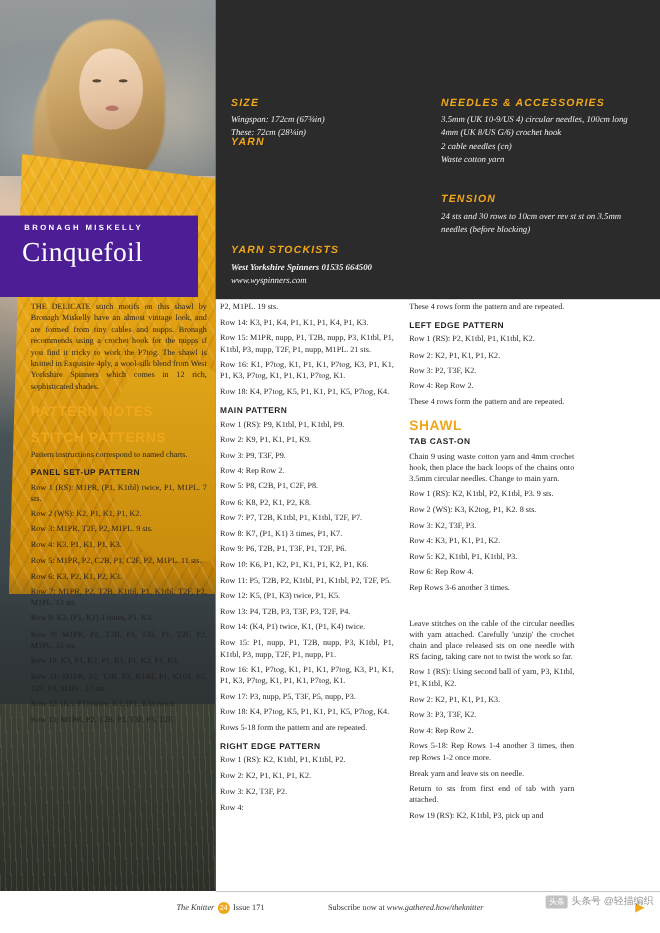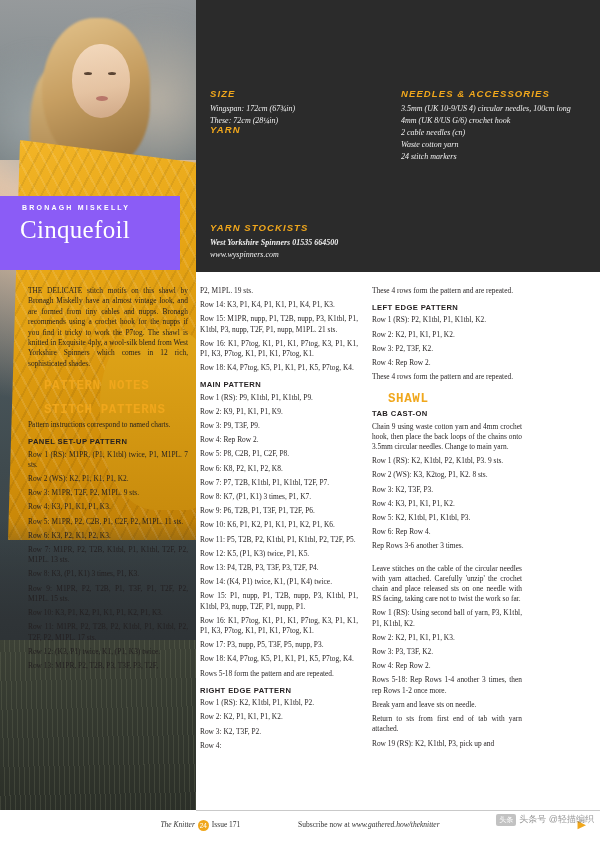--- a/index.html
+++ b/index.html
@@ -48,41 +48,41 @@
   .ph-bottom{position:absolute;left:0;bottom:0;width:100%;height:290px;
     background:linear-gradient(180deg,rgba(43,51,54,0) 0%,#2f3437 35%,#23282b 100%);}
   .ph-grass{position:absolute;left:0;bottom:0;width:100%;height:170px;
     background:
       repeating-linear-gradient(88deg, rgba(120,125,100,.25) 0 1px, rgba(0,0,0,0) 1px 5px),
       linear-gradient(180deg,#3c4136 0%,#2b2f28 100%);}
 
   
   .titleblock{
     position:absolute;left:0;top:196px;width:180px;height:74px;
-    background:#8b5cf6;
+    background:#4c1d95;
   }
   .byline{position:absolute;left:22px;top:8px;font-family:"Liberation Sans",sans-serif;
     font-size:7px;letter-spacing:2.2px;color:#ffffff;font-weight:bold;}
   .maintitle{position:absolute;left:20px;top:20px;font-family:"Liberation Serif",serif;
     font-size:25px;color:#ffffff;letter-spacing:.3px;}
 
   
   .infoband{position:absolute;left:196px;top:0;width:404px;height:272px;background:#2b2b2b;font-style:italic;}
   .infocol{position:absolute;color:#ffffff;font-family:"Liberation Serif",serif;}
   .ih{font-family:"Liberation Sans",sans-serif;font-size:9.5px;letter-spacing:1.1px;
     color:#f0a71c;font-weight:bold;margin-bottom:4px;}
   .ib{font-size:8px;line-height:12px;color:#efefef;}
 
   
-  .col{position:absolute;top:286px;font-size:7.4px;line-height:10.2px;text-align:justify;}
+  .col{position:absolute;top:274px;font-size:7.4px;line-height:10.2px;text-align:justify;}
   .col1{left:28px;width:160px;}
   .col2{left:200px;width:158px;}
   .col3{left:372px;width:150px;}
-  .sechead{font-family:Liberation Mono, monospace;color:#f0a71c;font-weight:bold;
-    font-size:12.5px;letter-spacing:.6px;margin:10px 16px 3px;line-height:14px;}
+  .sechead{font-family:Liberation Sans, sans-serif;color:#f0a71c;font-weight:bold;
+    font-size:12.5px;letter-spacing:.6px;margin:10px 0 3px;line-height:14px;}
   .subhead{font-family:"Liberation Sans",sans-serif;font-weight:bold;font-size:7.6px;
     letter-spacing:.4px;margin:7px 0 2px;color:#231f20;}
   p{margin:0 0 4px;}
   .intro{font-size:7.4px;line-height:10.4px;}
 
   
   .footer{position:absolute;left:0;bottom:0;width:600px;height:38px;background:#ffffff;}
   .fline{position:absolute;left:196px;top:0;width:404px;height:1px;background:#c9c9c9;}
   .fcenter{position:absolute;left:0;right:0;top:10px;text-align:center;font-size:7.5px;color:#333;}
   .fcenter i{font-style:italic;}
@@ -145,24 +145,29 @@
       </div>
     </div>
 
     <div class="infocol" style="left:205px;top:88px;width:182px;">
       <div class="ih">NEEDLES &amp; ACCESSORIES</div>
       <div class="ib">
         <div>3.5mm (UK 10-9/US 4) circular needles, 100cm long</div>
         <div>4mm (UK 8/US G/6) crochet hook</div>
         <div>2 cable needles (cn)</div>
         <div>Waste cotton yarn</div>
-        <div>24 stitch markers</div>
-      </div>
-    </div>
-
+      </div>
+    </div>
+
+    <div class="infocol" style="left:205px;top:176px;width:182px;">
+      <div class="ih">TENSION</div>
+      <div class="ib">
+        <div>24 sts and 30 rows to 10cm over rev st st on 3.5mm needles (before blocking)</div>
+      </div>
+    </div>
   </div>
 
   <div class="col col1">
     <p class="intro">THE DELICATE stitch motifs on this shawl by Bronagh Miskelly have an almost vintage look, and are formed from tiny cables and nupps. Bronagh recommends using a crochet hook for the nupps if you find it tricky to work the P7tog. The shawl is knitted in Exquisite 4ply, a wool-silk blend from West Yorkshire Spinners which comes in 12 rich, sophisticated shades.</p>
 
     <div class="sechead">PATTERN NOTES</div>
 
     <div class="sechead">STITCH PATTERNS</div>
     <p>Pattern instructions correspond to named charts.</p>
 
@@ -231,21 +236,21 @@
     <div class="subhead" style="margin-top:2px">TAB CAST-ON</div>
     <p>Chain 9 using waste cotton yarn and 4mm crochet hook, then place the back loops of the chains onto 3.5mm circular needles. Change to main yarn.</p>
     <p>Row 1 (RS): K2, K1tbl, P2, K1tbl, P3. 9 sts.</p>
     <p>Row 2 (WS): K3, K2tog, P1, K2. 8 sts.</p>
     <p>Row 3: K2, T3F, P3.</p>
     <p>Row 4: K3, P1, K1, P1, K2.</p>
     <p>Row 5: K2, K1tbl, P1, K1tbl, P3.</p>
     <p>Row 6: Rep Row 4.</p>
     <p>Rep Rows 3-6 another 3 times.</p>
 
-    <p style="margin-top:12px">Leave stitches on the cable of the circular needles with yarn attached. Carefully 'unzip' the crochet chain and place released sts on one needle with RS facing, taking care not to twist the work so far.</p>
+    <p style="margin-top:22px">Leave stitches on the cable of the circular needles with yarn attached. Carefully 'unzip' the crochet chain and place released sts on one needle with RS facing, taking care not to twist the work so far.</p>
 
     <p>Row 1 (RS): Using second ball of yarn, P3, K1tbl, P1, K1tbl, K2.</p>
     <p>Row 2: K2, P1, K1, P1, K3.</p>
     <p>Row 3: P3, T3F, K2.</p>
     <p>Row 4: Rep Row 2.</p>
     <p>Rows 5-18: Rep Rows 1-4 another 3 times, then rep Rows 1-2 once more.</p>
     <p>Break yarn and leave sts on needle.</p>
 
     <p style="margin-top:4px">Return to sts from first end of tab with yarn attached.</p>
     <p>Row 19 (RS): K2, K1tbl, P3, pick up and</p>

